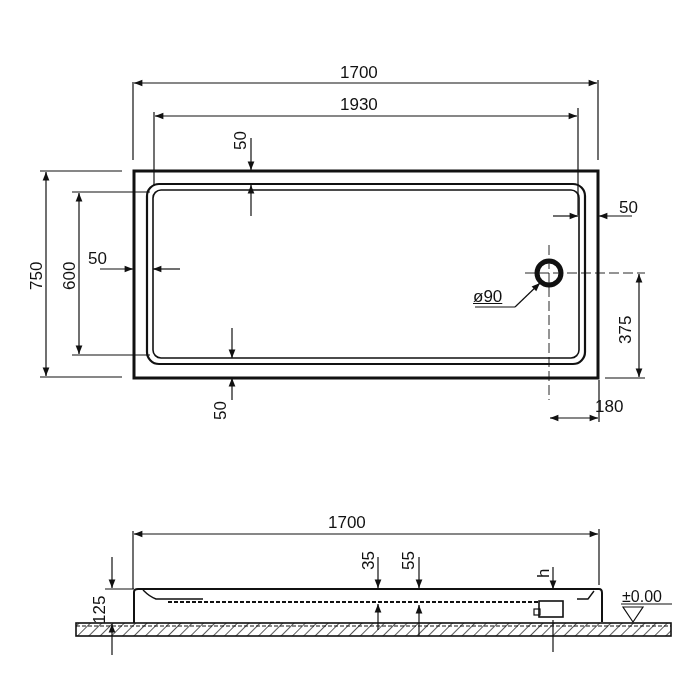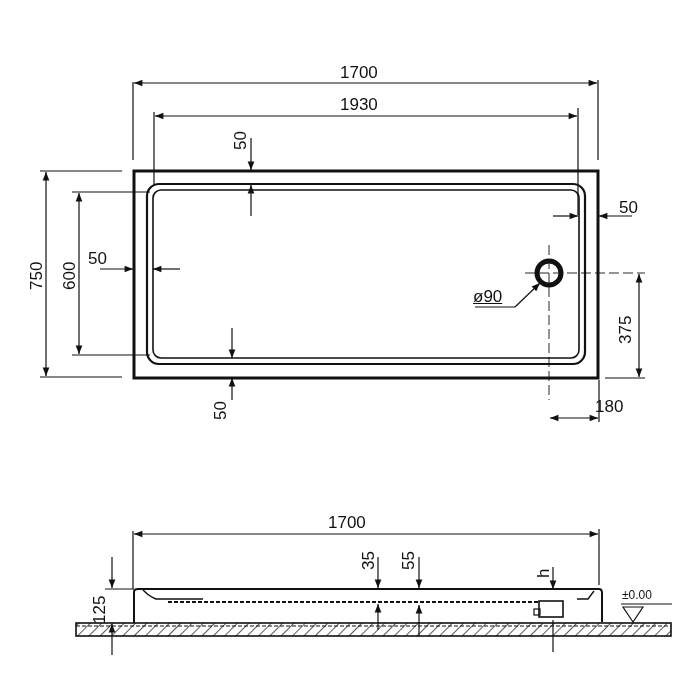--- a/index.html
+++ b/index.html
@@ -116,14 +116,14 @@
 <span class="lbl" style="left:619px;top:199px;">50</span>
 <span class="lbl" style="left:473px;top:288px;text-decoration:underline;">ø90</span>
 <span class="lbl rot" style="left:617px;top:344px;transform:rotate(-90deg);">375</span>
 <span class="lbl" style="left:559px;top:398px;margin-left:36px;">180</span>
 
 <span class="lbl" style="left:328px;top:514px;">1700</span>
 <span class="lbl rot" style="left:91px;top:624px;transform:rotate(-90deg);">125</span>
 <span class="lbl rot" style="left:360px;top:570px;transform:rotate(-90deg);">35</span>
 <span class="lbl rot" style="left:400px;top:570px;transform:rotate(-90deg);">55</span>
 <span class="lbl rot" style="left:535px;top:578px;transform:rotate(-90deg);">h</span>
-<span class="lbl" style="left:622px;top:589px;font-size:12px;">±0.00</span>
+<span class="lbl" style="left:622px;top:589px;font-size:16px;">±0.00</span>
 </div>
 
 </body></html>

